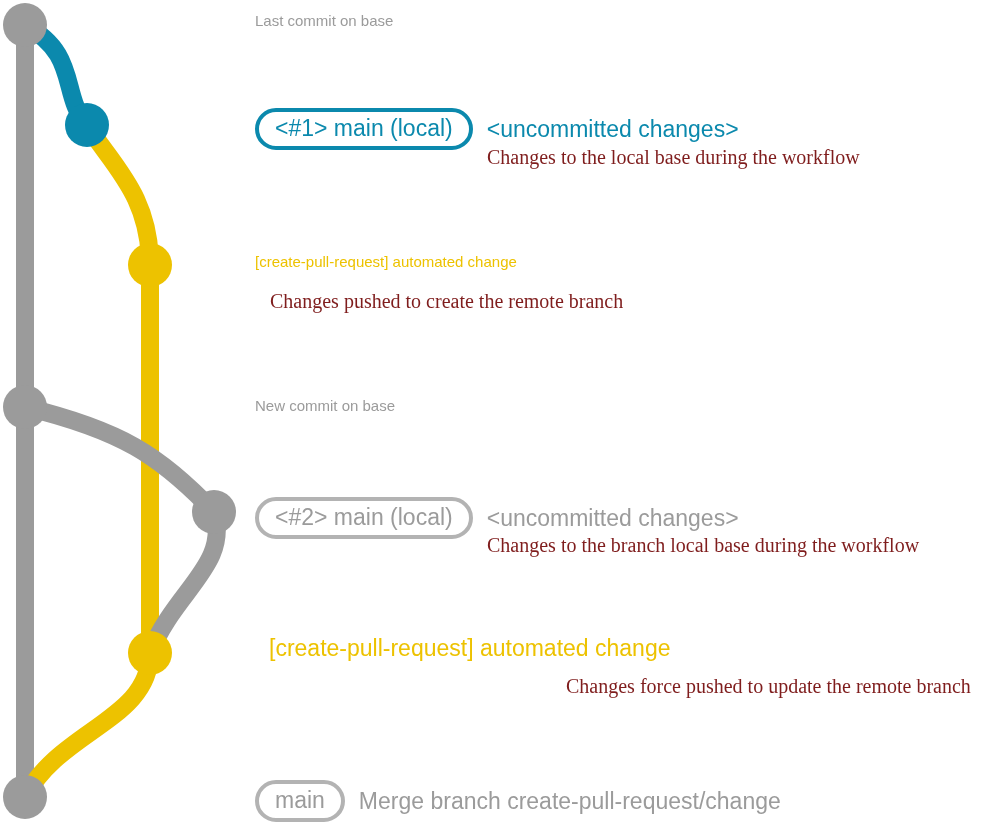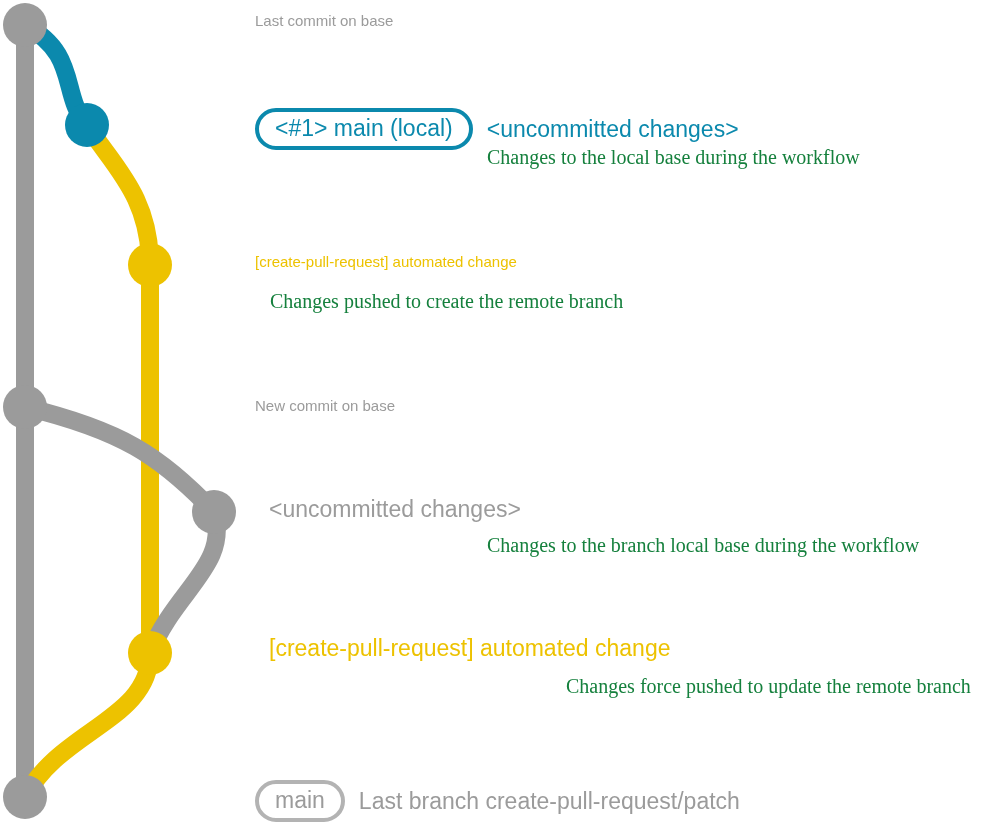--- a/index.html
+++ b/index.html
@@ -82,21 +82,21 @@
     white-space: nowrap;
   }
   .standalone-subject.gray { color: #9b9b9b; }
   .standalone-subject.yellow { color: #edc200; }
 
   .body-text {
     position: absolute;
     font-family: "Liberation Serif", serif;
     font-size: 20px;
     line-height: 1.1;
-    color: #15803d;
+    color: #7f1d1d;
     white-space: nowrap;
   }
 </style>
 </head>
 <body>
 
 <svg id="graph-svg" viewBox="0 0 981 827">
 
   <path d="M 25 25 L 25 797" stroke="#9b9b9b" stroke-width="18" fill="none" stroke-linecap="round"></path>
 
@@ -126,27 +126,28 @@
     <span class="subject blue">&lt;uncommitted changes&gt;</span>
   </div>
   <div class="body-text" style="left:487px; top:146px;">Changes to the local base during the workflow</div>
 
   <div class="standalone-subject yellow" style="left:255px; top:254px;">[create-pull-request] automated change</div>
   <div class="body-text" style="left:270px; top:290px;">Changes pushed to create the remote branch</div>
 
   <div class="standalone-subject gray" style="left:255px; top:398px;">New commit on base</div>
 
   <div class="row" style="left:255px; top:497px;">
+    <span class="badge gray">&lt;#2&gt; main (local)</span>
     <span class="subject gray">&lt;uncommitted changes&gt;</span>
   </div>
   <div class="body-text" style="left:487px; top:534px;">Changes to the branch local base during the workflow</div>
 
   <div class="row" style="left:255px; top:636px;">
     <span class="subject yellow">[create-pull-request] automated change</span>
   </div>
   <div class="body-text" style="left:566px; top:675px;">Changes force pushed to update the remote branch</div>
 
   <div class="row" style="left:255px; top:780px;">
     <span class="badge gray">main</span>
-    <span class="subject gray">Last branch create-pull-request/patch</span>
+    <span class="subject gray">Merge branch create-pull-request/change</span>
   </div>
 
 </div>
 
 </body></html>

